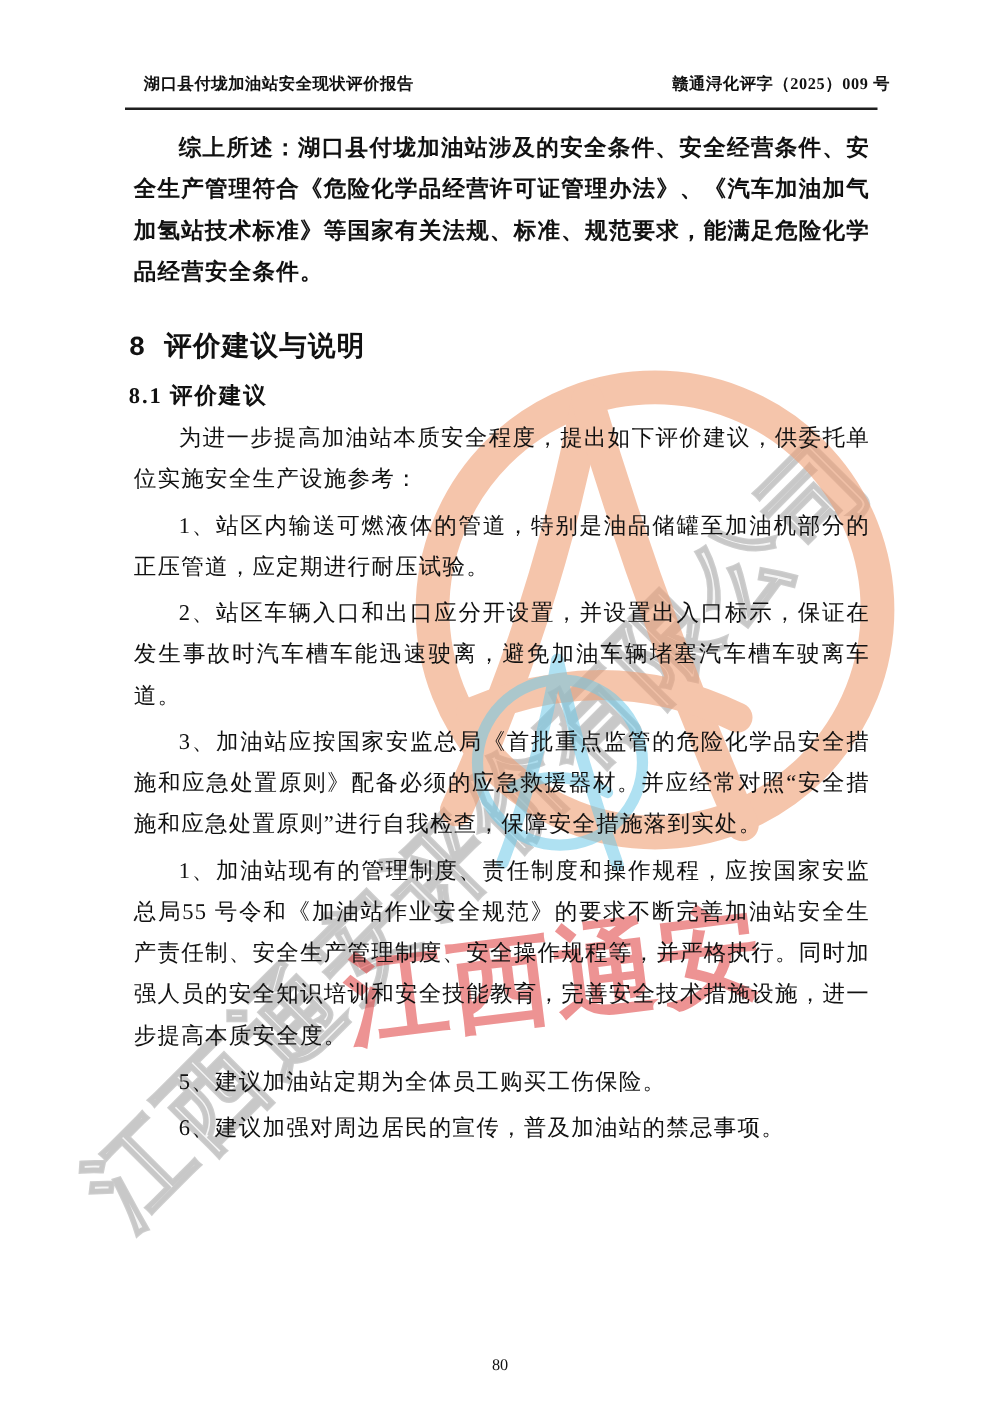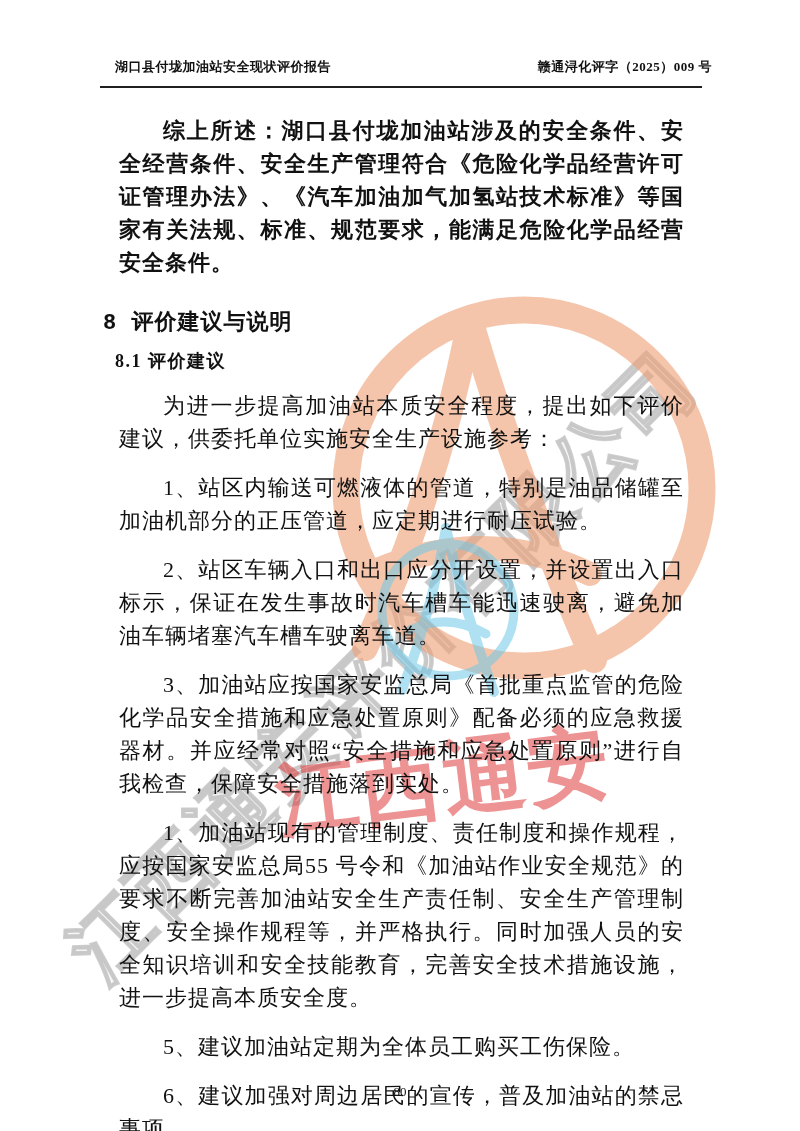--- a/index.html
+++ b/index.html
@@ -19,34 +19,34 @@
   }
   .hdr-rule{
     position:absolute;left:100px;top:86px;width:602px;height:0;
     border-top:2px solid #1f1f1f;
   }
   
   .doc{
     position:absolute;left:103px;top:98px;width:597px;z-index:2;
   }
   .para{
-    margin:16px;
-    font-size:22px;line-height:33px;
+    margin:4px;
+    font-size:18px;line-height:33px;
     letter-spacing:1px;
     text-indent:2em;
     text-align:justify;text-justify:inter-character;
   }
   .para.bold{font-weight:bold;}
   .h1{
     margin:28px 0 10px 0;
     font-family:Liberation Mono, monospace;
     font-size:22px;font-weight:bold;letter-spacing:1px;
   }
   .h2{
-    margin:12px 0 6px 12px;
+    margin:12px 0 6px 0;
     font-size:18px;font-weight:bold;letter-spacing:1.5px;
   }
   
   .footer{
     position:absolute;left:0;top:1040px;width:800px;
     text-align:center;font-size:13px;z-index:2;margin-top:44px;
   }
   
   .wm-layer{position:absolute;inset:0;z-index:1;pointer-events:none;}
   .wm-diagonal{

